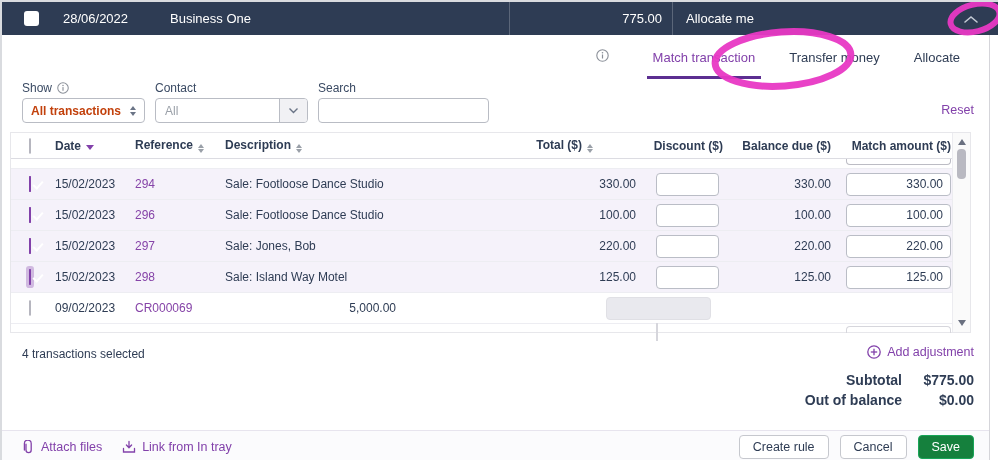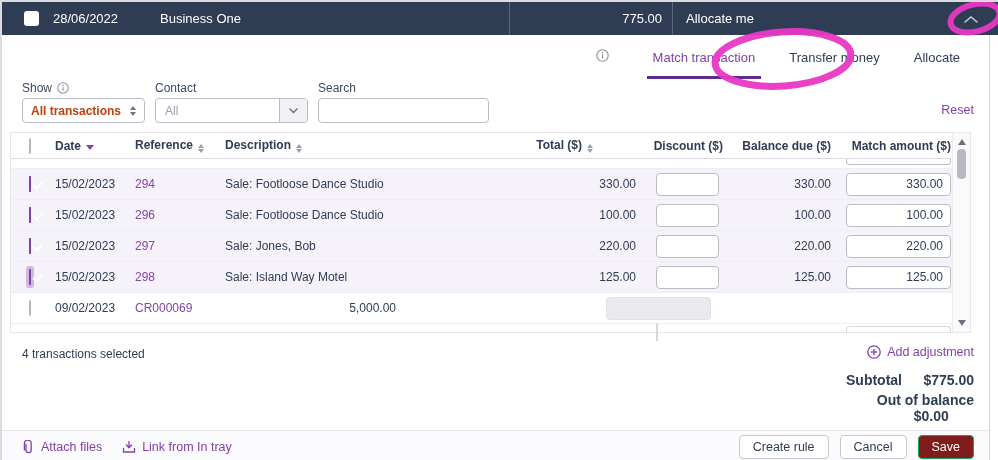--- a/index.html
+++ b/index.html
@@ -5,21 +5,21 @@
   * { margin:0; padding:0; box-sizing:border-box; }
   html,body { background:#eef0f2; }
   .page {
     position:relative; width:998px; height:460px; overflow:hidden;
     font-family:"Liberation Sans", sans-serif; color:#2e3c54; background:#fff;
     border-left:2px solid #d9dbdf; border-top:2px solid #d9dbdf;
   }
   
   .topbar { position:absolute; left:0; top:0; width:998px; height:33px; background:#2e3c54; display:flex; align-items:center; color:#fff; font-size:13px; }
   .topbar .cb-light { width:15px; height:15px; background:#fff; border-radius:3px; margin-left:22px; }
-  .topbar .tdate { margin-left:14px; }
+  .topbar .tdate { margin-left:24px; }
   .topbar .tname { margin-left:42px; }
   .tsep { position:absolute; top:0; width:1px; height:33px; background:rgba(255,255,255,.22); }
   .tamount { position:absolute; right:338px; top:9px; }
   .tallocate { position:absolute; left:684px; top:9px; }
   .tchevron { position:absolute; left:960px; top:11px; }
   
   .card { position:absolute; left:0; top:33px; width:988px; height:427px; background:#fff; border-right:1px solid #d5d5da; }
   
   .tabs { position:absolute; top:0; right:23px; height:44px; display:flex; align-items:stretch; }
   .tabs .info { align-self:center; margin-right:16px; }
@@ -82,26 +82,26 @@
   .sb-arrow { position:absolute; left:5px; width:0; height:0; border-left:4px solid transparent; border-right:4px solid transparent; }
   .sb-up { top:6px; border-bottom:6px solid #6a7080; }
   .sb-down { bottom:6px; border-top:6px solid #6a7080; }
   .sb-thumb { position:absolute; top:16px; left:4px; width:9px; height:30px; background:#b9b9c1; border-radius:4px; }
   
   .sel-count { position:absolute; left:20px; top:312px; font-size:12px; }
   .add-adj { position:absolute; right:15px; top:310px; font-size:12.5px; color:#8241aa; display:flex; align-items:center; gap:6px; cursor:pointer; }
   .totline { position:absolute; right:15px; display:flex; font-size:14px; font-weight:700; }
   .totline .lv { width:72px; text-align:right; }
   .subtotal { top:337px; }
-  .oob { top:357px;flex-direction:column; }
+  .oob { top:357px; }
   
   .bottombar { position:absolute; left:0; bottom:0; width:100%; height:32px; background:#fbfbfd; border-top:1px solid #e7e4ee; display:flex; align-items:center; padding:0 15px 0 20px; }
   .blink { display:flex; align-items:center; gap:6px; color:#8241aa; font-size:12.5px; margin-right:20px; cursor:pointer; }
   .btn { height:24px; padding:0 13px; border-radius:4px; border:1px solid #c6c8ce; background:#fff; color:#2e3c54; font-size:12.5px; font-family:inherit; margin-left:11px; cursor:pointer; }
-  .btn.primary { background:#7f1d1d; border-color:#18a558; color:#fff;margin-left:11px; }
+  .btn.primary { background:#15803d; border-color:#18a558; color:#fff;margin-left:11px; }
   .btn-zone { margin-left:auto; display:flex; align-items:center; }
   
   .annot { position:absolute; inset:0; z-index:50; pointer-events:none; }
 </style>
 </head>
 <body>
 
 <div class="page">
 
   <div class="topbar">

